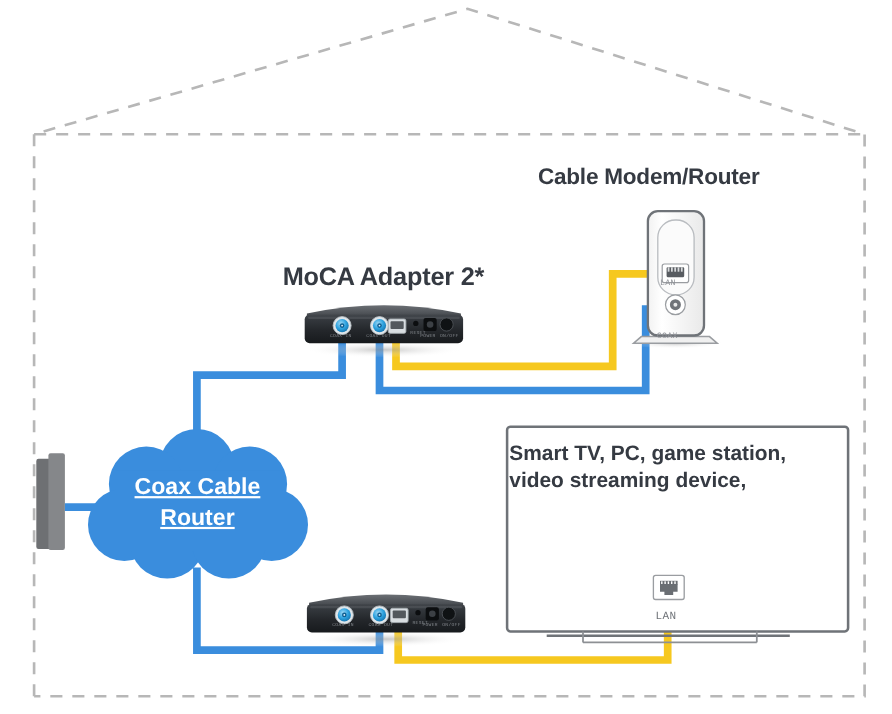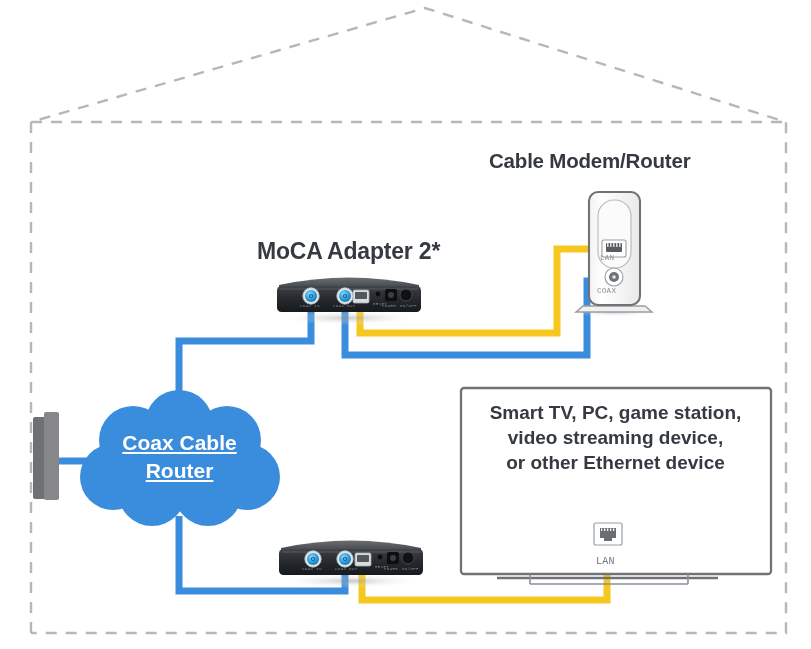--- a/index.html
+++ b/index.html
@@ -5,26 +5,26 @@
   html,body{margin:0;padding:0;background:#ffffff;}
   body{width:811px;height:649px;overflow:hidden;
        font-family:"Liberation Sans",sans-serif;}
   #stage{position:relative;width:811px;height:640px;background:#fff;}
   svg.layer{position:absolute;left:0;top:0;width:811px;height:649px;}
   .lbl{position:absolute;font-weight:bold;color:#353a42;letter-spacing:-0.2px;
        white-space:nowrap;}
   #lbl-modem{left:489px;top:149px;font-size:20.5px;}
   #lbl-moca2{left:257px;top:238px;font-size:23px;}
   #lbl-moca1{left:264px;top:503px;font-size:20.5px;}
-  #tv-text{position:absolute;left:463px;top:400px;width:305px;text-align:center;
+  #tv-text{position:absolute;left:463px;top:400px;width:305px;text-align:left;
            font-size:19px;font-weight:bold;color:#353a42;line-height:25px;}
   .portlabel{position:absolute;font-size:7.5px;color:#8d9096;
              font-family:Liberation Mono, monospace;letter-spacing:0.3px;}
   #modem-lan-lbl{left:600px;top:254px;}
-  #modem-coax-lbl{left:597px;top:287px;}
+  #modem-coax-lbl{left:597px;top:302px;}
   #tv-lan-lbl{left:596px;top:556px;font-size:10px;color:#6f7378;}
 </style>
 </head>
 <body>
 
 <div id="stage">
 
   <svg class="layer" viewBox="0 0 811 649">
     <defs>
       <linearGradient id="devBody" x1="0" y1="0" x2="0" y2="1">
@@ -194,21 +194,20 @@
 
   <div style="position:absolute;left:72px;top:429px;width:215px;text-align:center;
               font-size:21px;font-weight:bold;color:#ffffff;line-height:28px;text-decoration:underline;">
     <div>Coax Cable</div>
     <div>Router</div>
   </div>
 
   <div id="tv-text">
     <div>Smart TV, PC, game station,</div>
     <div>video streaming device,</div>
-    <div>or other Ethernet device</div>
   </div>
 
   <div class="portlabel" id="tv-lan-lbl">LAN</div>
 
   <div class="portlabel" id="modem-lan-lbl">LAN</div>
 
   <div class="portlabel" id="modem-coax-lbl">COAX</div>
 
   <div class="portlabel" style="left:300px;top:304px;font-size:4.2px;color:#7e8287;">COAX IN</div>
   <div class="portlabel" style="left:333px;top:304px;font-size:4.2px;color:#7e8287;">COAX OUT</div>

